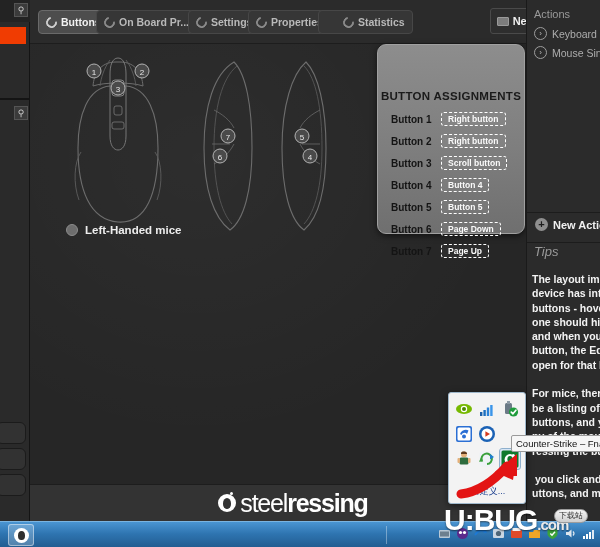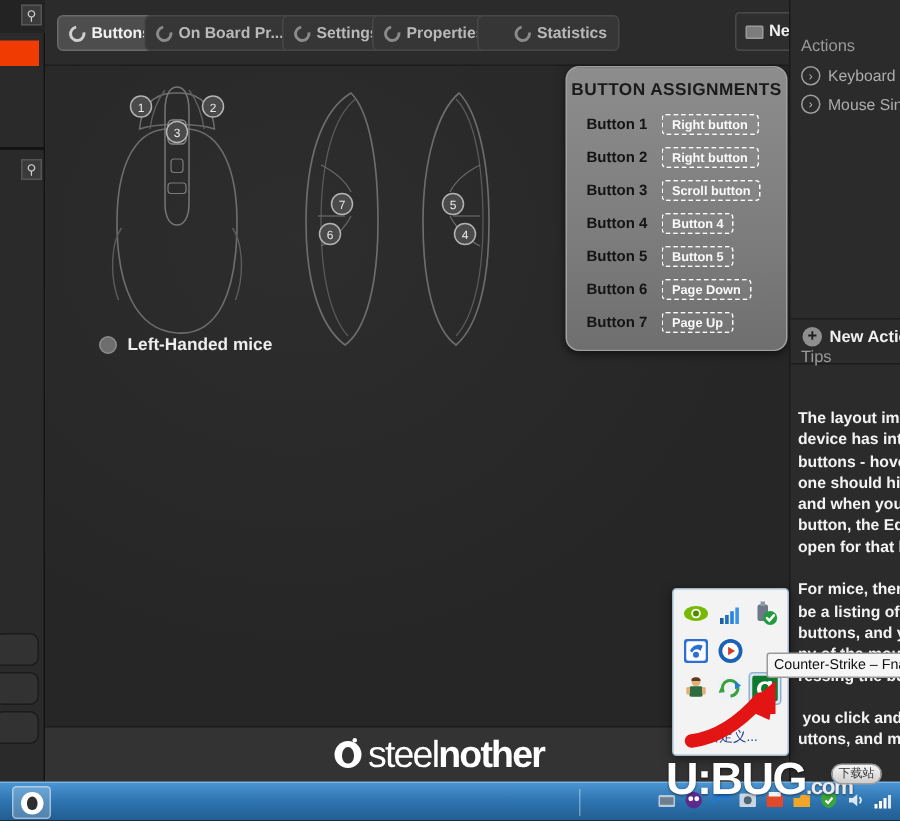--- a/index.html
+++ b/index.html
@@ -104,41 +104,41 @@
   .ba-panel {
     position: absolute; left: 347px; top: 44px; width: 148px; height: 190px;
     background: linear-gradient(180deg,#8d8d8d 0%,#7e7e7e 55%,#6f6f6f 100%);
     border-radius: 9px;
     border: 1px solid #a0a0a0;
     box-shadow: 0 2px 6px rgba(0,0,0,.55);
     padding: 9px 0 0 0;
   }
   .ba-title {
     text-align: center; font-size: 11.5px; font-weight: bold;
-    color: #1a1a1a; letter-spacing: .3px; margin-bottom: 6px;
+    color: #1a1a1a; letter-spacing: .3px; margin-bottom: 6px; margin-top: 36px;
   }
   .ba-row {
     display: flex; align-items: center; height: 22px; padding-left: 13px; 
   }
   .ba-lab { font-size: 10px; font-weight: bold; color: #141414; width: 50px; }
   .ba-val {
     font-size: 8.5px; color: #fafafa; font-weight: bold;
     border: 1px dashed #ffffff; border-radius: 3px;
     padding: 2px 6px; line-height: 1;
     background: rgba(255,255,255,0.03);
     white-space: nowrap;
   }
 
   
   .sidebar {
     position: absolute; left: 526px; top: 0; width: 74px; height: 521px;
     background: #2b2b2b; border-left: 1px solid #1a1a1a;
   }
   .sb-head {
-    padding: 8px 0 4px 7px; color: #9a9a9a; font-size: 11px; margin-top: 17px;
+    padding: 8px 0 4px 7px; color: #9a9a9a; font-size: 11px;
   }
   .sb-item {
     display: flex; align-items: center; gap: 5px;
     padding: 3px 0 3px 7px; color: #adadad; font-size: 10.5px;
     white-space: nowrap; overflow: hidden;
   }
   .sb-ico {
     width: 13px; height: 13px; border-radius: 50%;
     border: 1px solid #9d9d9d; color: #b9b9b9; font-size: 8px;
     display: flex; align-items: center; justify-content: center; flex: 0 0 auto;
@@ -148,22 +148,22 @@
     display: flex; align-items: center; gap: 5px; padding-left: 8px;
     color: #f0f0f0; font-size: 11px; font-weight: bold; white-space: nowrap;
   }
   .plus-ico {
     width: 13px; height: 13px; border-radius: 50%;
     background: #8f8f8f; color: #1d1d1d; font-size: 11px; font-weight: bold;
     display: flex; align-items: center; justify-content: center; line-height: 1;
     flex: 0 0 auto;
   }
   .tips-head {
-    position: absolute; left: 0; top: 232px; width: 74px;
-    padding-left: 7px; color: #9a9a9a; font-size: 11px;
+    position: absolute; left: 0; top: 244px; width: 74px;
+    padding-left: 7px; color: #9a9a9a; font-size: 13px; font-style: italic;
   }
   .tips-body {
     position: absolute; left: 0; top: 272px; width: 80px;
     padding-left: 5px; color: #f3f3f3;
     font-size: 10.5px; font-weight: bold; line-height: 14.3px;
     white-space: pre; overflow: hidden; height: 230px;
   }
   .sb-sep { position: absolute; left: 0; top: 242px; width: 74px; height: 1px; background: #1c1c1c; }
   .sb-sep2 { position: absolute; left: 0; top: 212px; width: 74px; height: 1px; background: #1c1c1c; }
 
@@ -399,21 +399,21 @@
           <span class="ba-lab">Button 7</span>
           <span class="ba-val">Page Up</span>
         </div>
       </div>
     </div>
   </div>
 
   <div class="footer">
     <div class="logo">
       <span class="logo-mark"></span>
-      <span class="logo-text"><i>steel</i><b>nother</b></span>
+      <span class="logo-text"><i>steel</i><b>ressing</b></span>
     </div>
   </div>
 
   <div class="sidebar">
     <div class="sb-head">Actions</div>
 
     <div class="sb-item">
       <span class="sb-ico">›</span>
       <span>Keyboard</span>
     </div>

